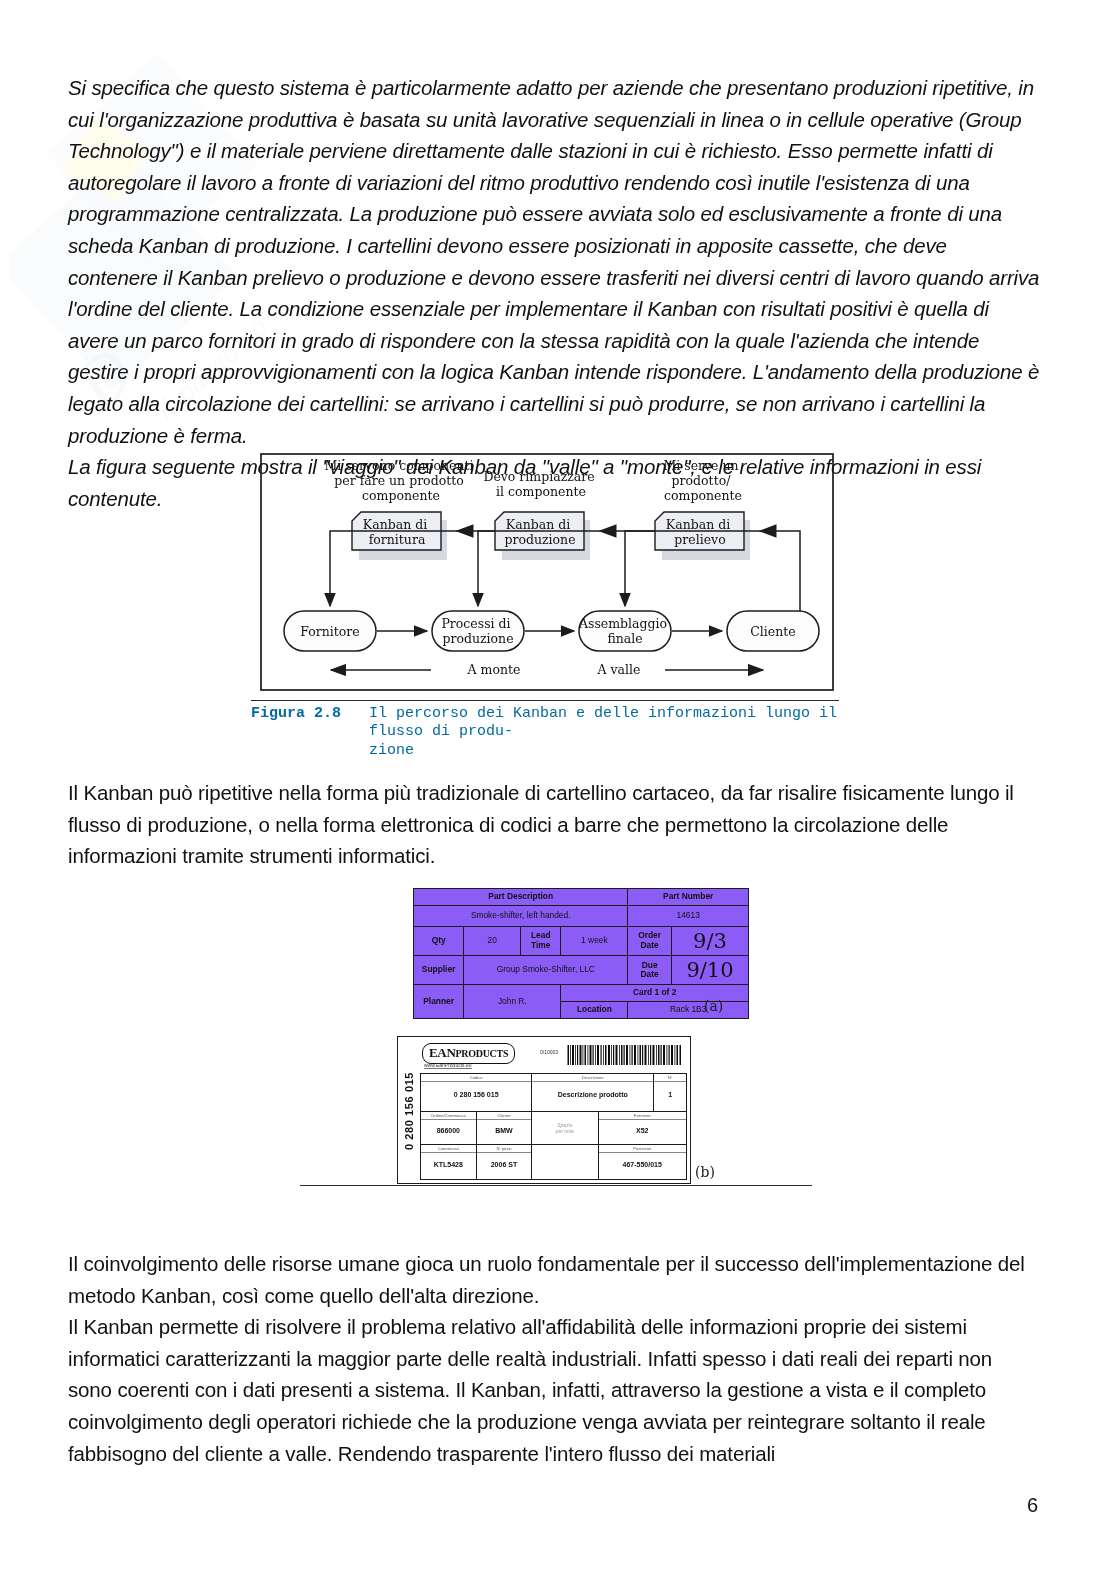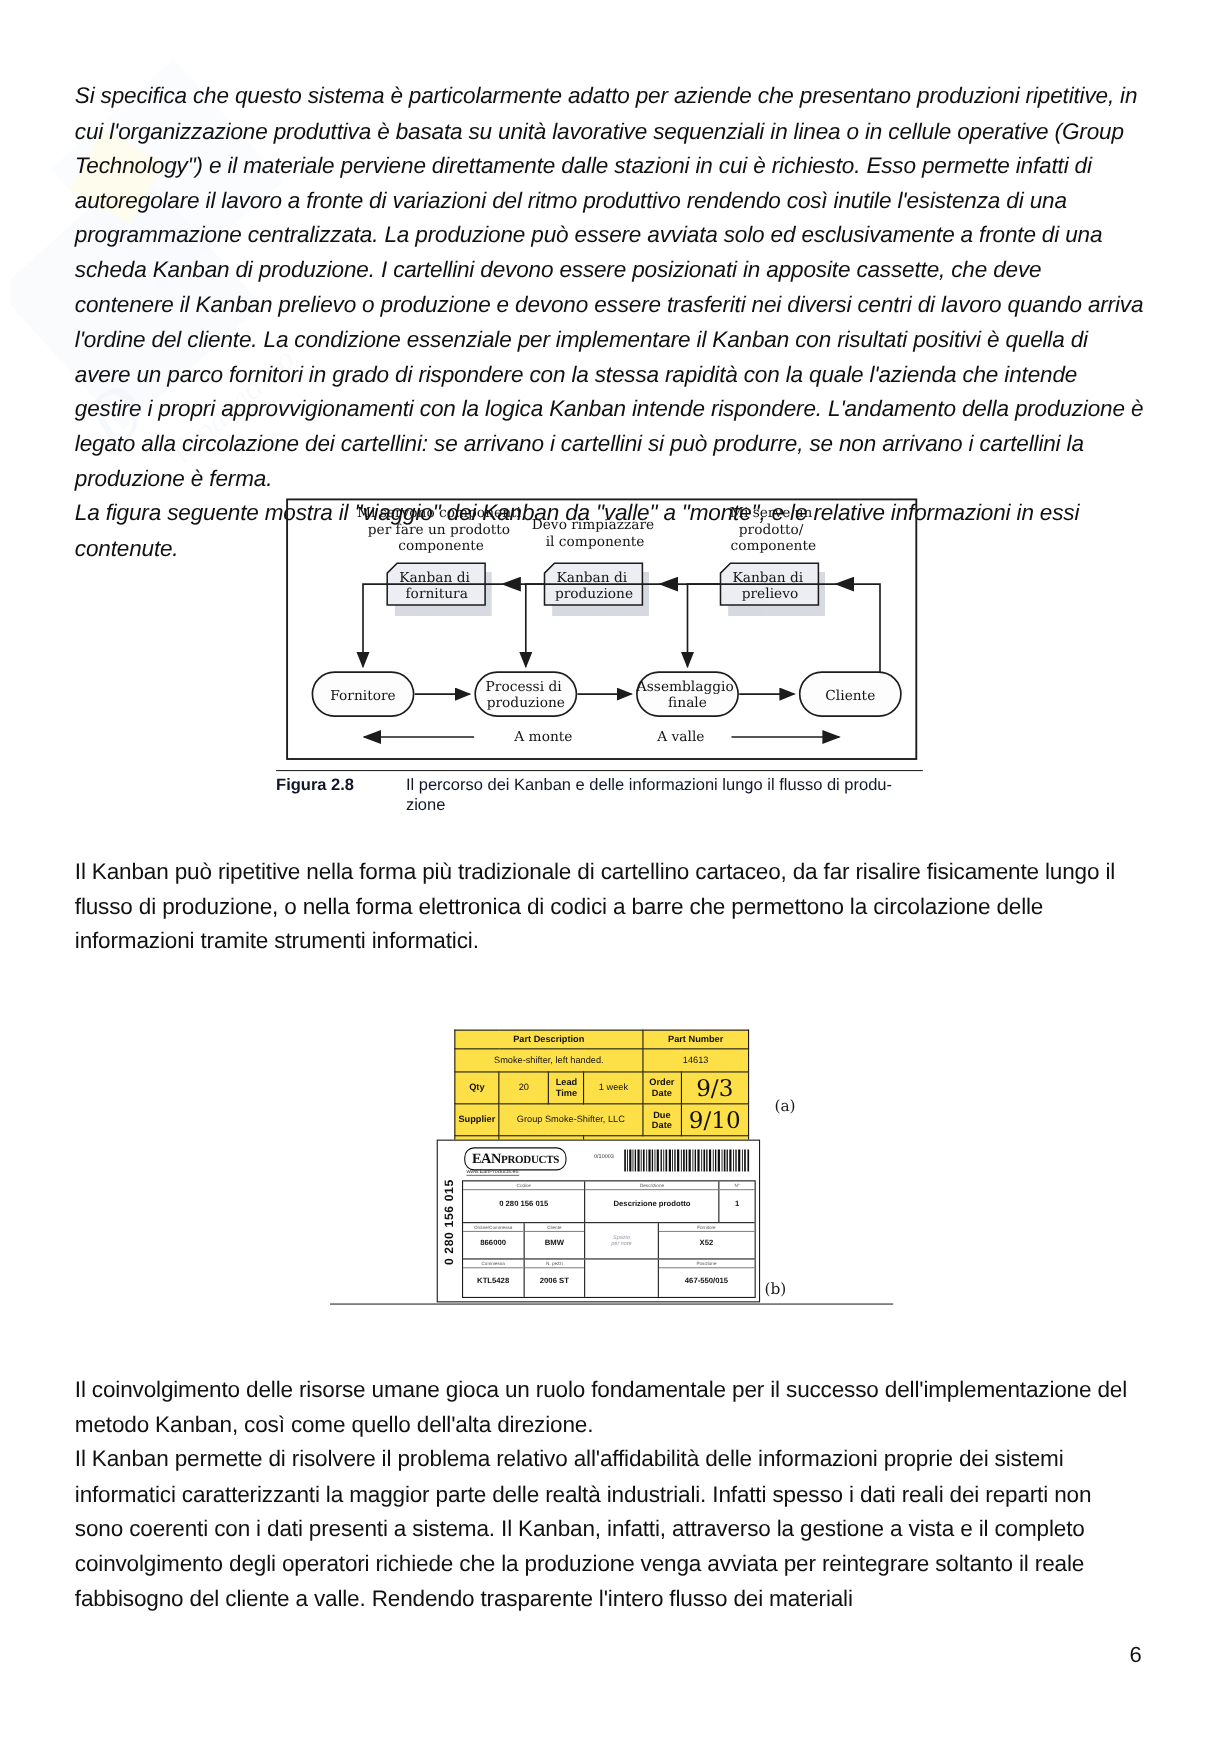--- a/index.html
+++ b/index.html
@@ -67,28 +67,27 @@
     top: 880px;
     width: 520px;
     height: 330px;
   }
 
   
   #kanban-card-a {
     position: absolute;
     left: 118px;
     top: 8px;
-    width: 268px;
+    width: 336px;
     border: 1.6px solid #1b1b1b;
     border-collapse: collapse;
-    background: #fde047;
+    background: #8b5cf6;
     font-size: 8.4px;
     font-family: "Liberation Sans", sans-serif;
     color: #111;
-    margin-top: 48px;
   }
   #kanban-card-a td {
     border: 1.1px solid #1b1b1b;
     text-align: center;
     padding: 2px 2px;
     height: 12px;
     line-height: 1.15;
   }
   #kanban-card-a td.hdr { font-weight: bold; }
   #kanban-card-a td.lbl { font-weight: bold; }
@@ -237,22 +236,22 @@
     color: #9a9aa8;
     font-style: italic;
     line-height: 1.3;
     text-align: center;
   }
 
   
   .fig-caption {
     position: absolute;
     z-index: 3;
-    font-family: Liberation Sans, sans-serif;
-    color: #0f172a;
+    font-family: Liberation Mono, monospace;
+    color: #0369a1;
   }
   .fig-caption .rule {
     border-top: 1.6px solid #2a2a2a;
     width: 100%;
     margin-bottom: 4px;
   }
   .fig-caption .crow { display: flex; align-items: flex-start; }
   .fig-caption .cnum {
     font-weight: bold;
     font-size: 15px;

